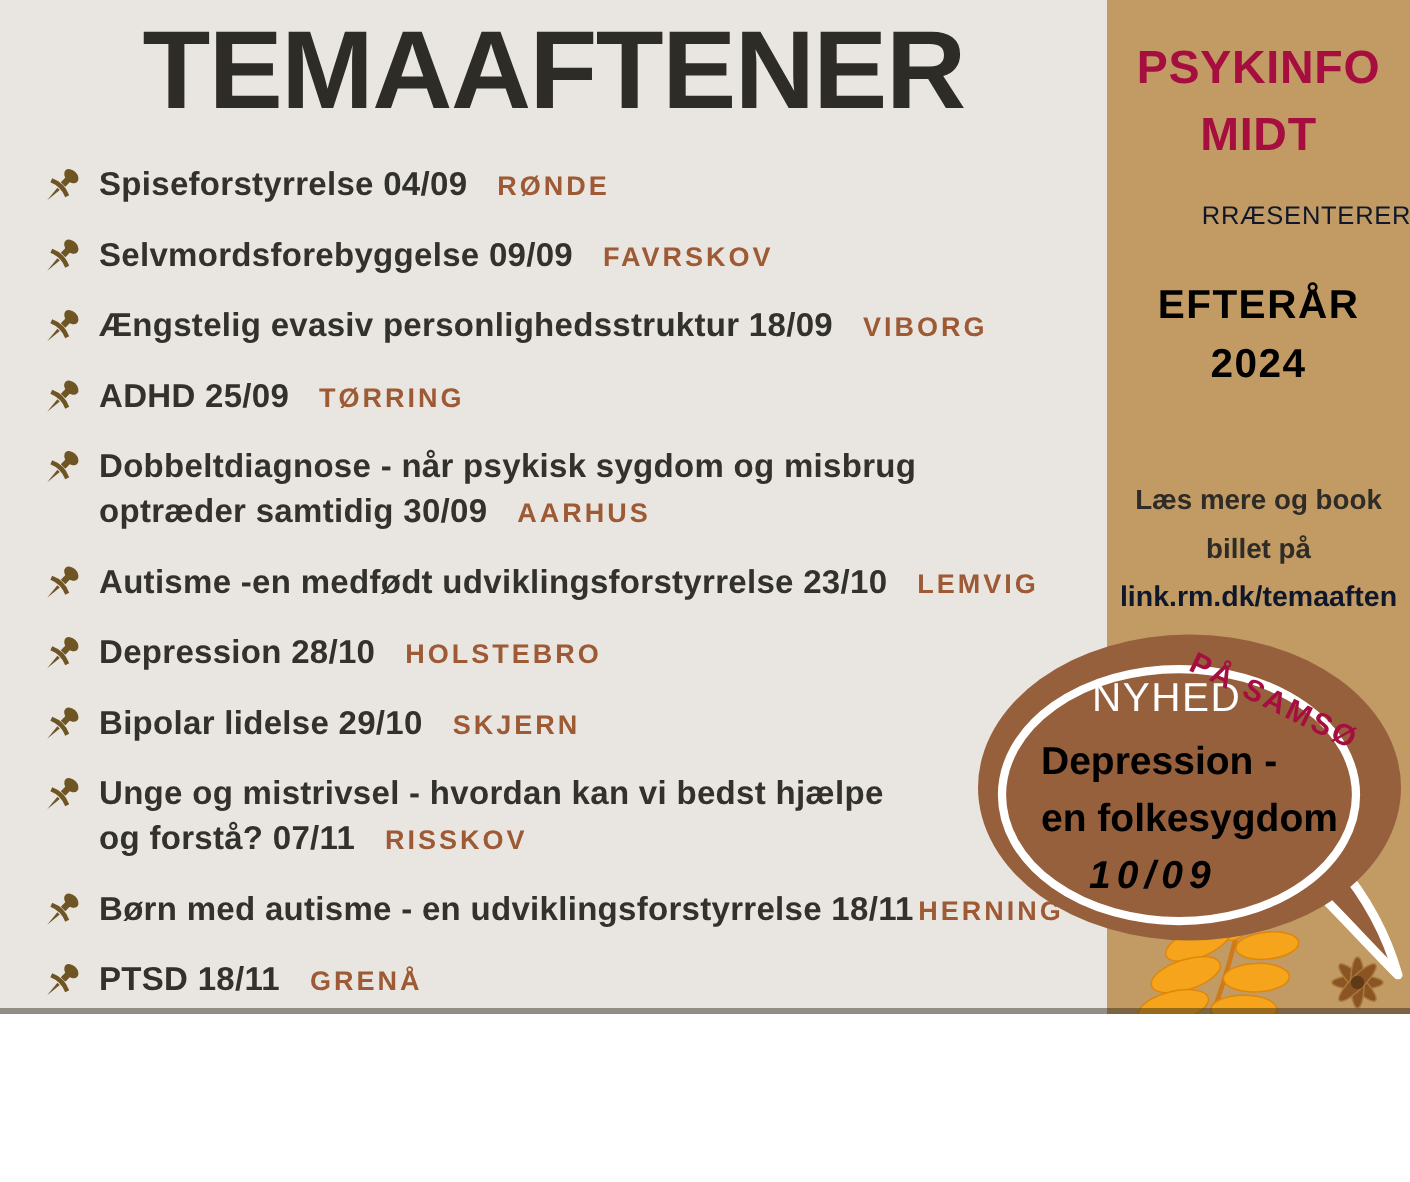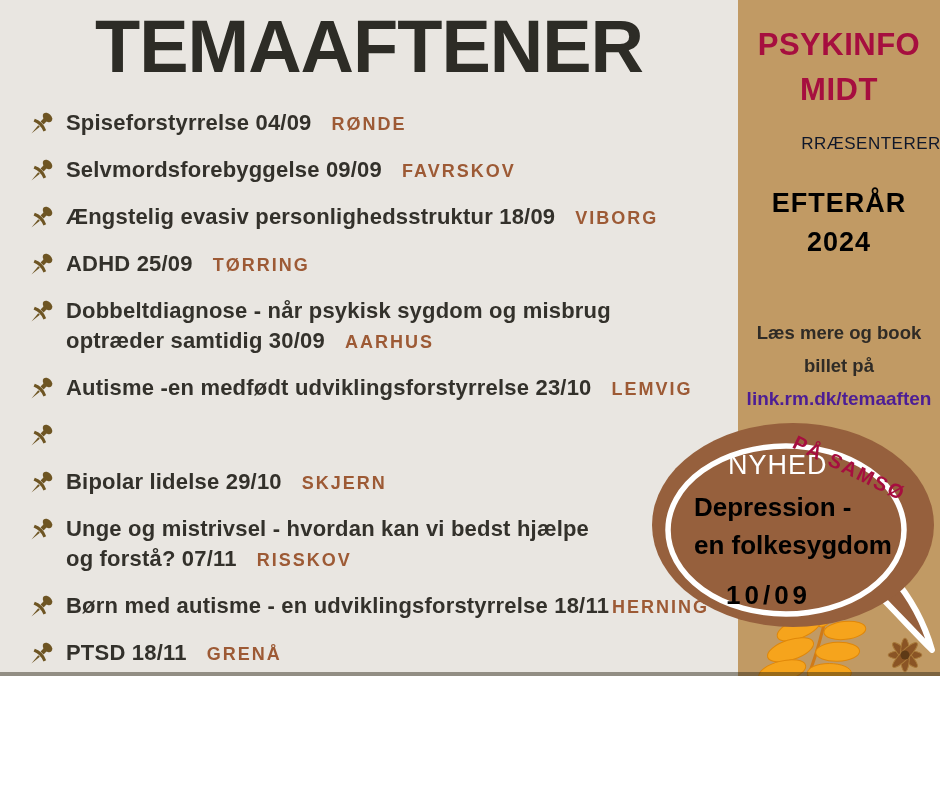--- a/index.html
+++ b/index.html
@@ -30,37 +30,37 @@
   
   .sidebar{
     position:absolute; left:738px; top:0; width:202px; height:788px;
     background:#c19a64;
   }
   .sb-block{position:absolute; width:100%; text-align:center;}
   .brand{top:22px; color:#a60e3f; font-size:31px; font-weight:bold; line-height:45px; letter-spacing:0.5px;}
   .presents{top:134px; color:#0f172a; font-size:17px; letter-spacing:0.5px;padding-left:32px;}
   .season{top:184px; color:#000000; font-size:27px; font-weight:bold; line-height:39px; letter-spacing:1px;}
   .booking{top:316px; color:#2f2b26; font-size:18.5px; font-weight:bold; line-height:33px;}
-  .booking .link{color:#4c1d95; font-size:19px; letter-spacing:0;}
+  .booking .link{color:#0f172a; font-size:19px; letter-spacing:0;}
   
   .bubble{position:absolute; left:648px; top:418px; width:292px; height:235px;}
   .bubble-svg{position:absolute; left:0; top:0;}
   .bubble .nyhed{
     position:absolute; left:80px; top:32px;
     color:#ffffff; font-size:27px; font-weight:normal; letter-spacing:1px;
   }
   .bubble .stamp{
     position:absolute; left:146px; top:12px; width:160px;
     color:#a60e3f; font-size:20px; font-weight:bold; letter-spacing:2px;
     transform:rotate(26deg); transform-origin:left center;
   }
   .bubble .bline{position:absolute; color:#000000; font-size:26px; font-weight:bold;}
   .bubble .l1{left:46px; top:74px;}
   .bubble .l2{left:46px; top:112px;}
-  .bubble .l3{left:78px; top:162px; letter-spacing:4px;}
+  .bubble .l3{left:78px; top:150px; letter-spacing:4px;font-style:italic;}
   
   .leaves{position:absolute; left:750px; top:600px;}
   
   .bottom-edge{position:absolute; left:0; bottom:0; width:100%; height:4px; background:rgba(40,35,20,0.45);}
 </style>
 </head>
 <body>
 
 <svg width="0" height="0" style="position:absolute">
   <defs>
@@ -120,20 +120,21 @@
         <svg class="pin" viewBox="0 0 24 24">
             <use href="#pin"></use>
           </svg>
         <div class="etext"><span>Autisme -en medfødt udviklingsforstyrrelse 23/10</span><span class="loc">LEMVIG</span></div>
       </div>
 
       <div class="event">
         <svg class="pin" viewBox="0 0 24 24">
             <use href="#pin"></use>
           </svg>
+        <div class="etext"><span>Depression 28/10</span><span class="loc">HOLSTEBRO</span></div>
       </div>
 
       <div class="event">
         <svg class="pin" viewBox="0 0 24 24">
             <use href="#pin"></use>
           </svg>
         <div class="etext"><span>Bipolar lidelse 29/10</span><span class="loc">SKJERN</span></div>
       </div>
 
       <div class="event">

